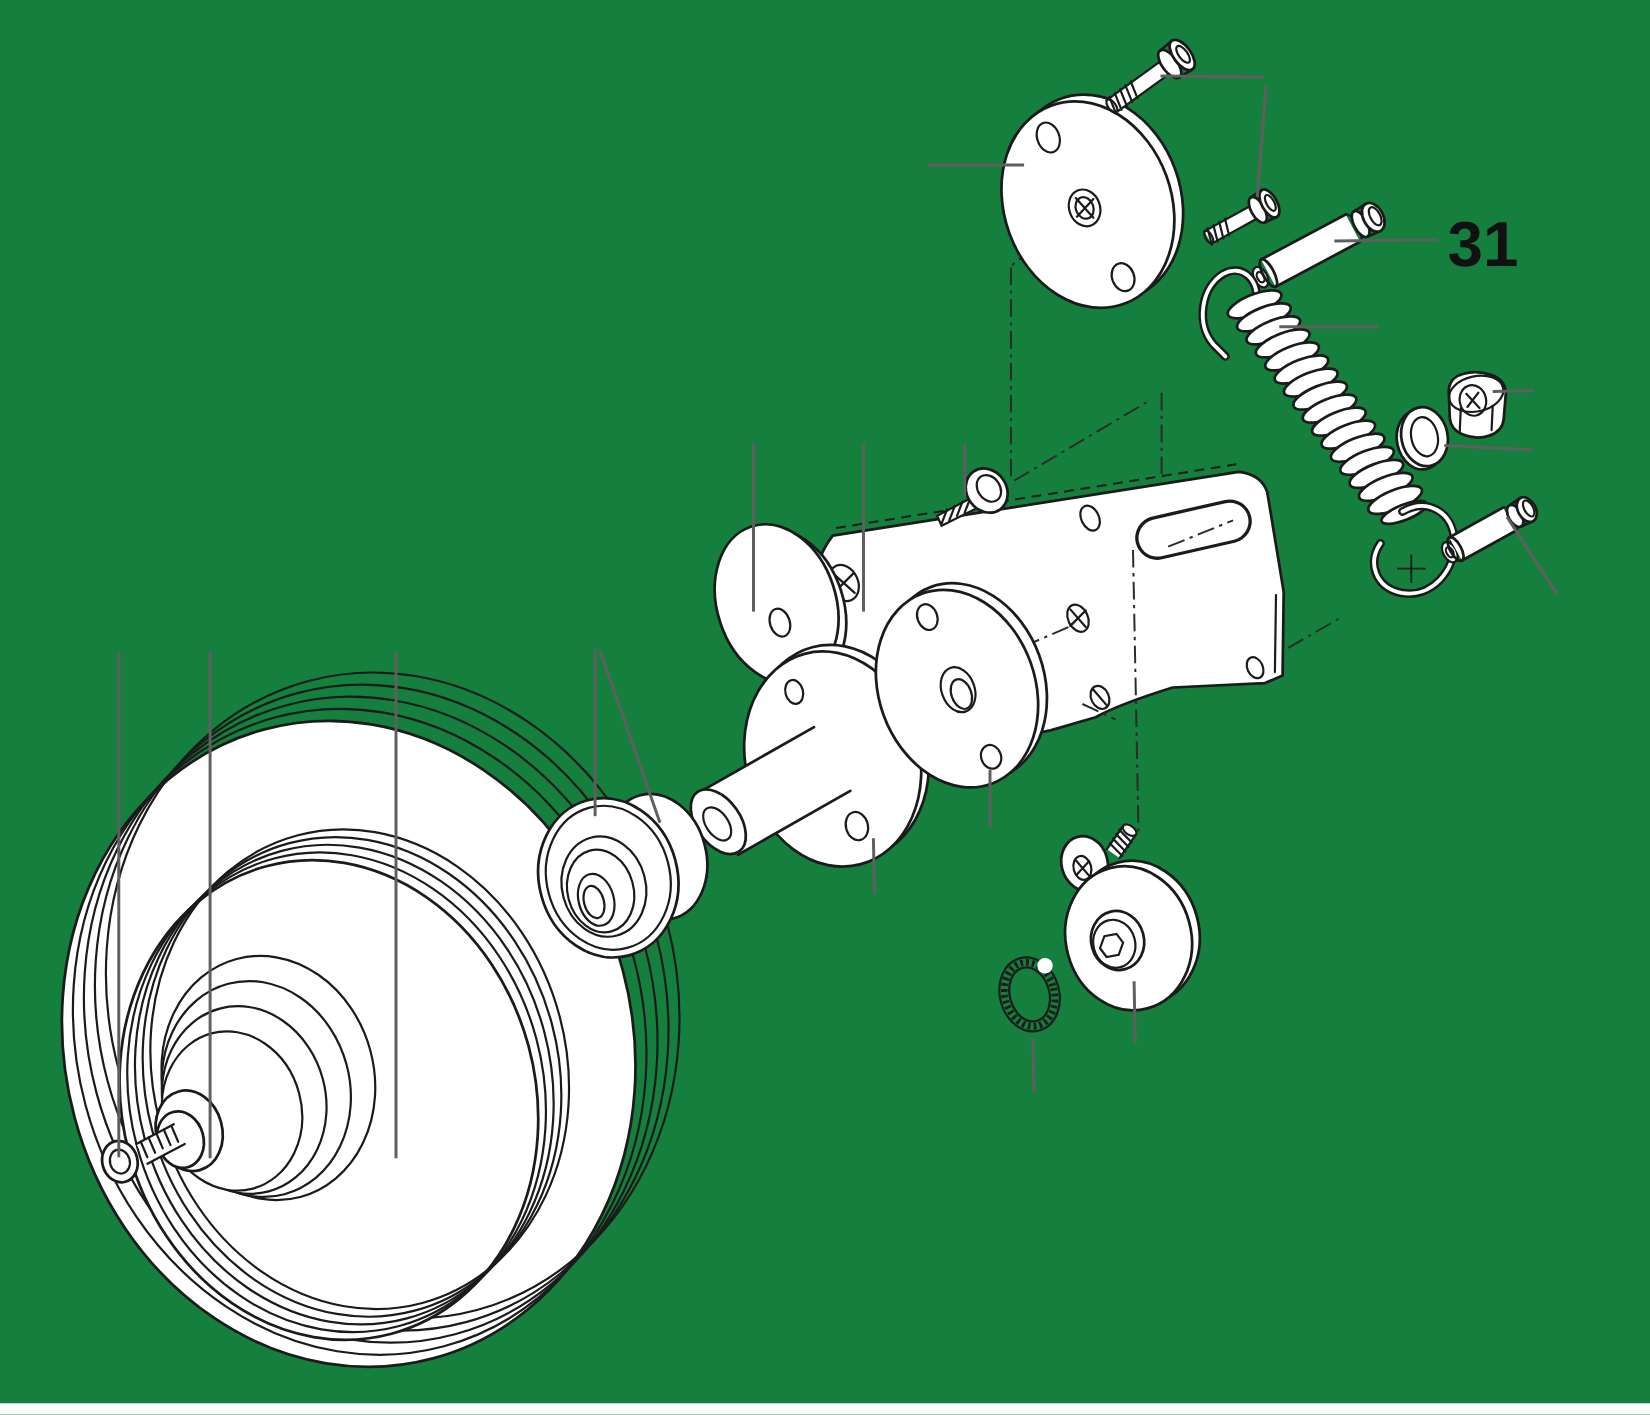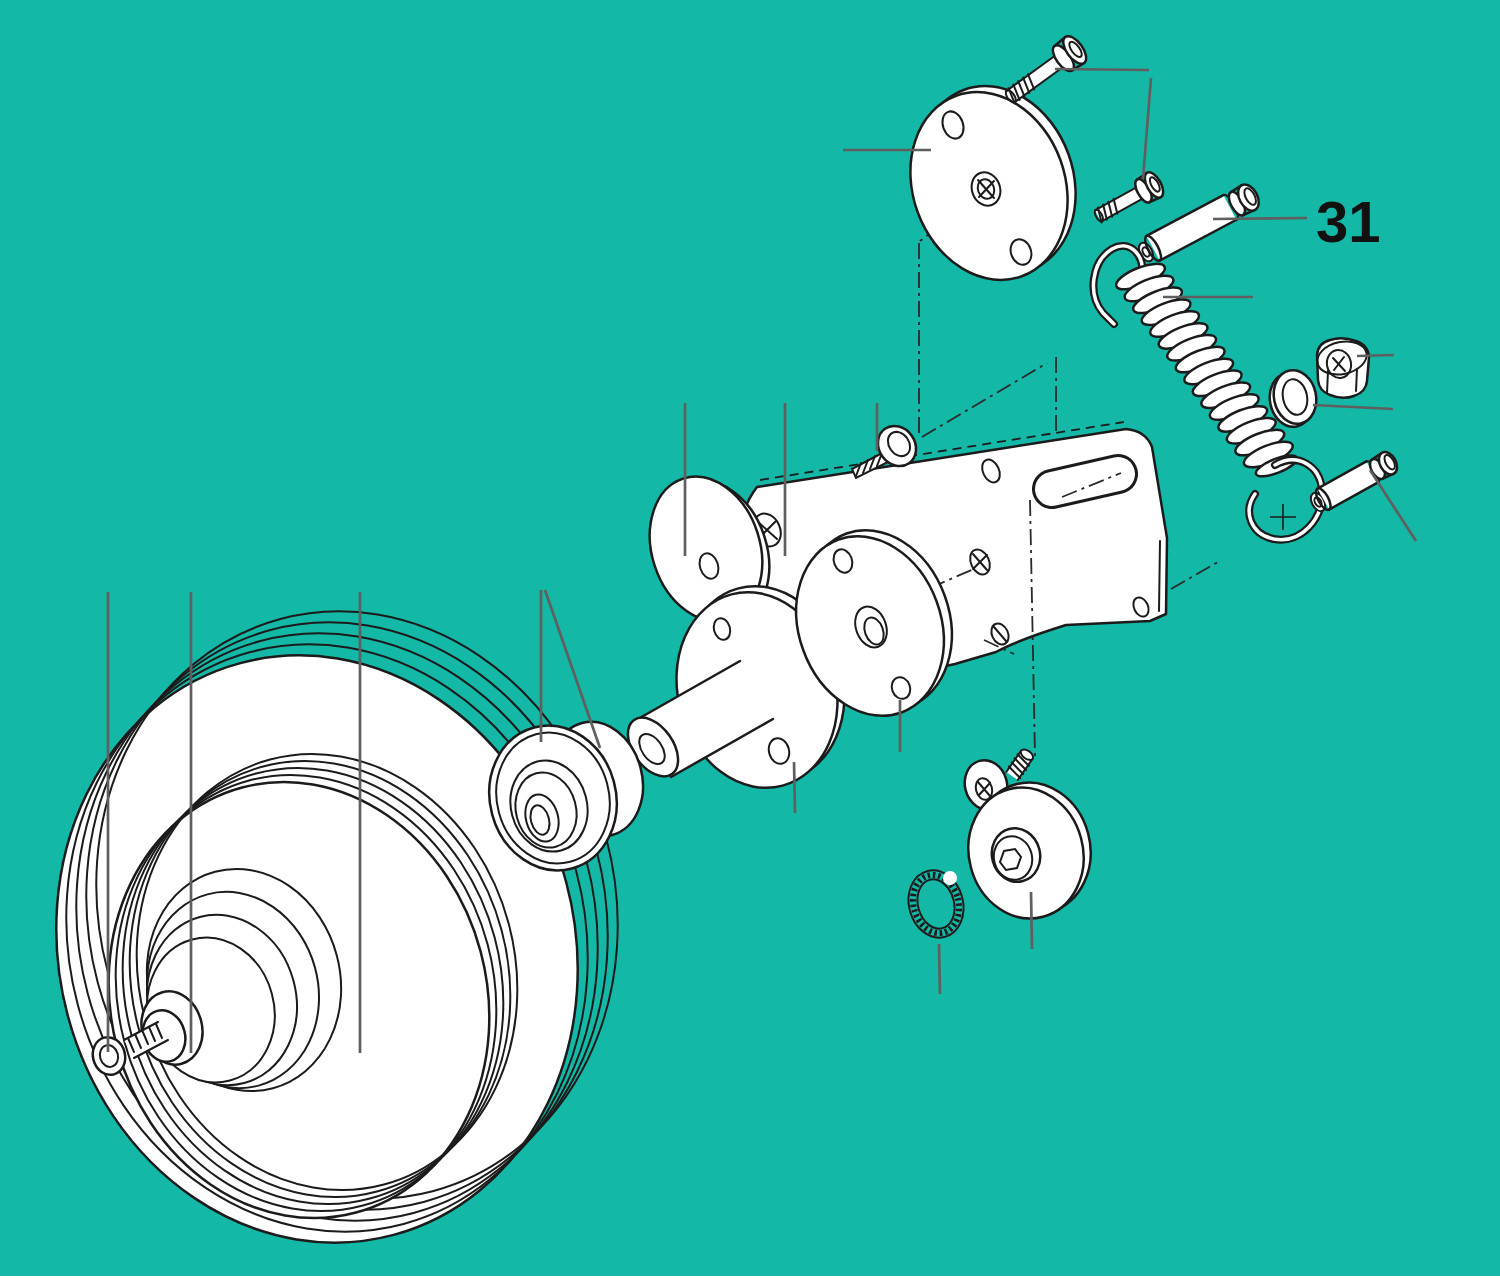--- a/index.html
+++ b/index.html
@@ -1,16 +1,16 @@
 <!DOCTYPE html>
 <html><head>
 <meta charset="utf-8">
 <style>
   html,body{margin:0;padding:0;background:#ffffff;}
-  .stage{width:1500px;height:1276px;position:relative;background:#14b8a6;overflow:hidden;
+  .stage{width:1500px;height:1276px;position:relative;background:#15803d;overflow:hidden;
          font-family:"Liberation Sans", sans-serif;text-decoration:underline;}
   svg{display:block}
   .ln{stroke:#1b1b1b;stroke-width:2.5;fill:none;stroke-linecap:round;stroke-linejoin:round;}
   .fn{stroke:#1b1b1b;stroke-width:2;fill:none;stroke-linecap:round;}
   .wf{fill:#ffffff;}
   .leader{stroke:#5f5f5f;stroke-width:2.7;fill:none;stroke-linecap:butt;}
   .axis{stroke:#2a2a2a;stroke-width:1.8;fill:none;stroke-dasharray:16 5 3 5;}
   .dashedge{stroke:#1b1b1b;stroke-width:1.8;fill:none;stroke-dasharray:9 6;}
   .hatch{stroke:#1b1b1b;stroke-width:6;fill:none;stroke-dasharray:2.5 2.8;}
   .callout{font-family:"Liberation Sans", sans-serif;font-size:58px;font-weight:600;fill:#111;}

